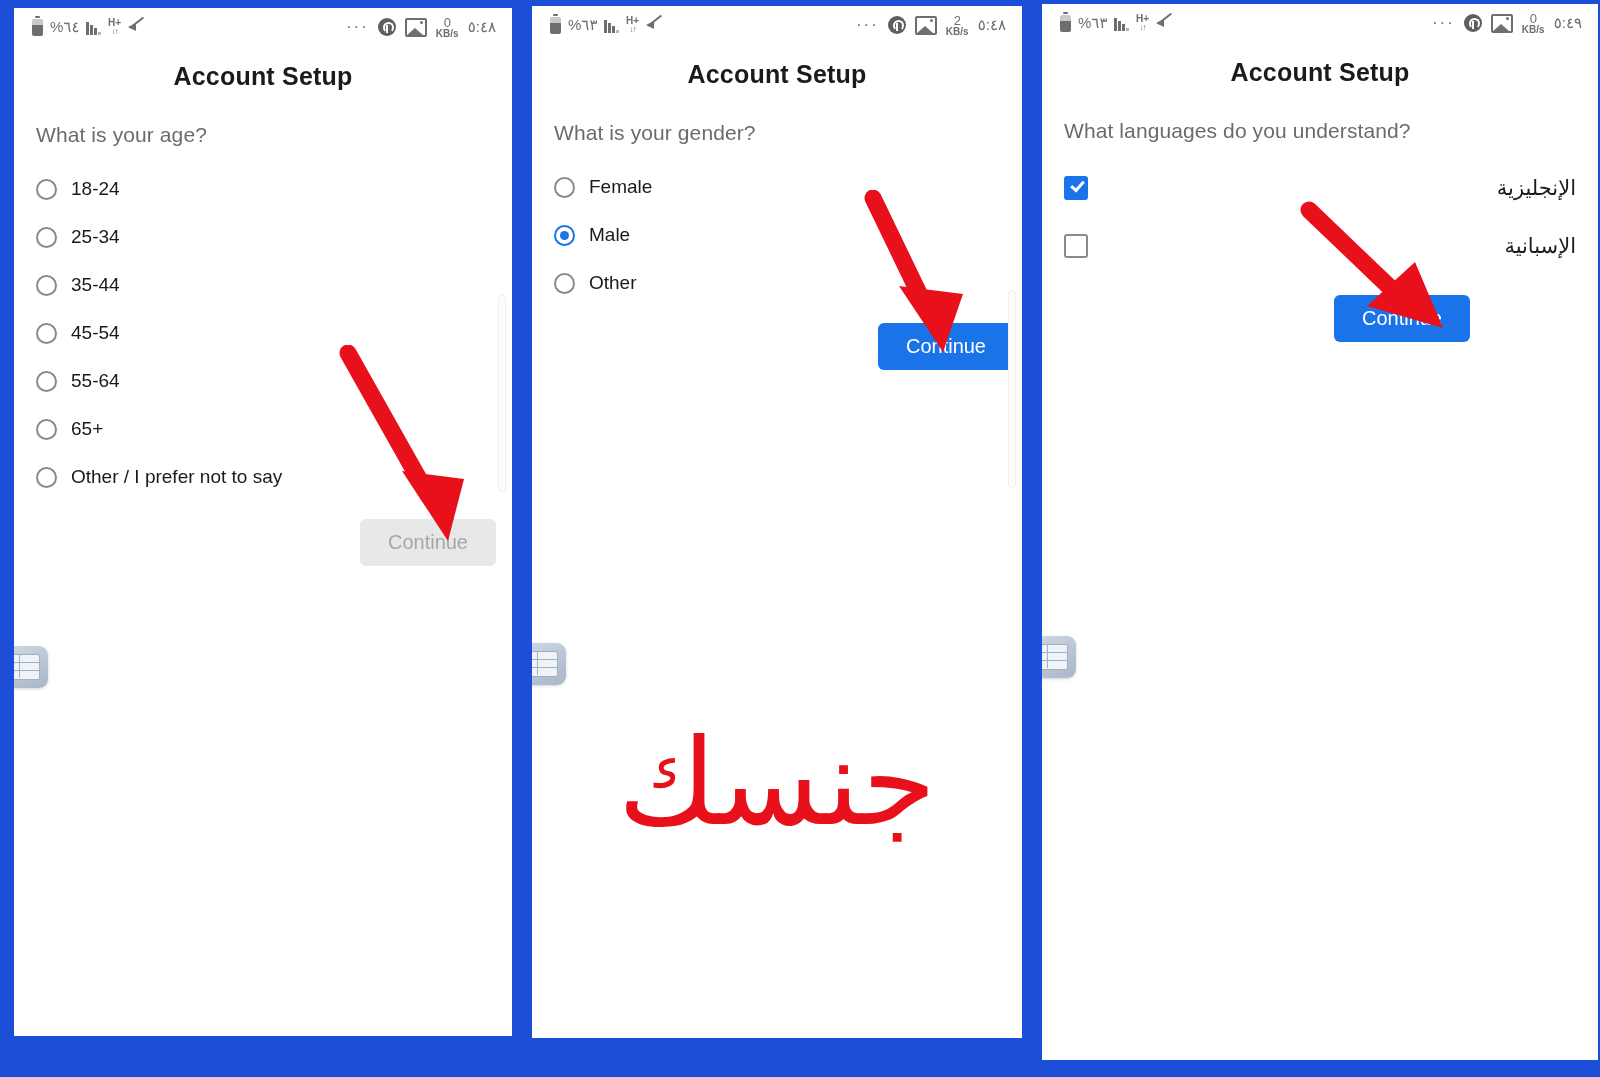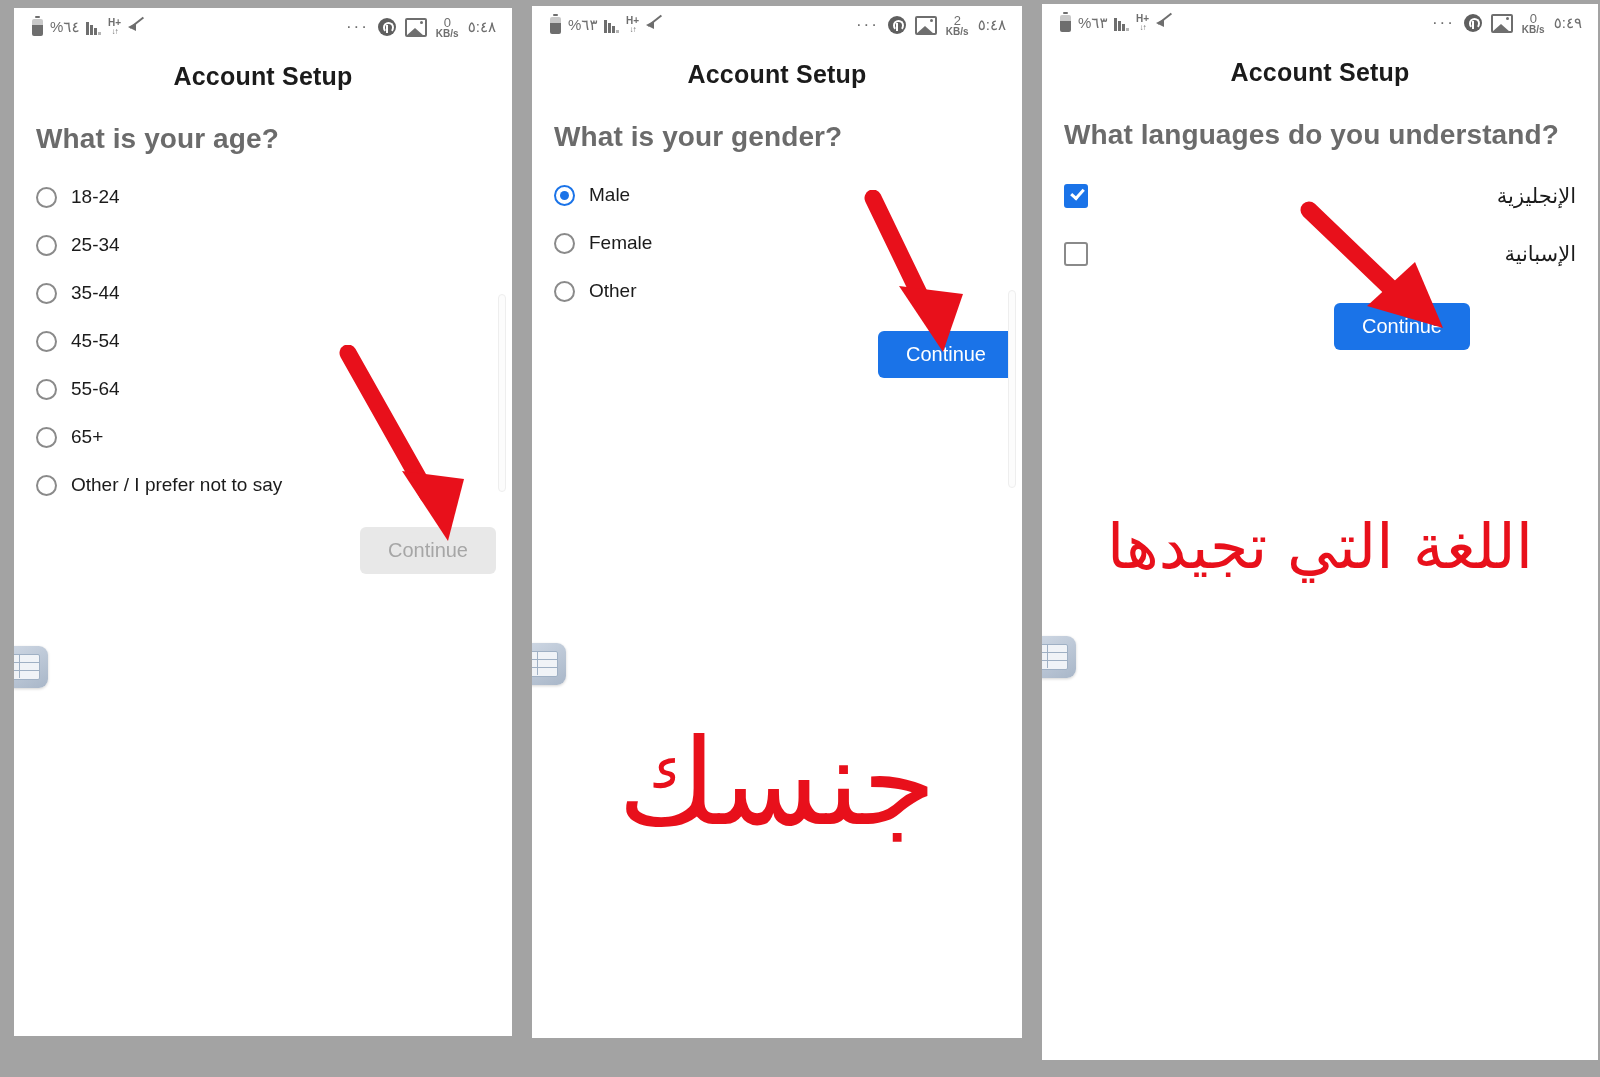--- a/index.html
+++ b/index.html
@@ -10,21 +10,21 @@
   body {
     width: 1600px;
     height: 1077px;
     font-family: "Liberation Sans", sans-serif;
     overflow: hidden;
     position: relative;
   }
   .stage {
     position: absolute;
     inset: 0;
-    background: #a3a3a3;
+    background: #1d4ed8;
   }
 
   
   .panel {
     position: absolute;
     background: #ffffff;
     overflow: hidden;
   }
   #panel-1 { left: 14px;   top: 8px;  width: 498px;  height: 1028px; }
   #panel-2 { left: 532px;  top: 6px;  width: 490px;  height: 1032px; }
@@ -164,25 +164,24 @@
     text-align: center;
     font-size: 25px;
     font-weight: bold;
     color: #1b1b1b;
     padding: 16px 0 10px 0;
     letter-spacing: 0.2px;
   }
 
   
   .question {
-    font-size: 28px;
+    font-size: 21px;
     color: #6b6b6b;
     padding: 22px 0 0 22px;
     letter-spacing: 0.1px;
-    font-weight: bold;
   }
 
   
   .options { padding: 18px 0 0 22px; }
   .option-row {
     display: flex;
     align-items: center;
     gap: 14px;
     height: 48px;
     text-align: right;
@@ -476,26 +475,26 @@
         </span>
         <span class="clock">٥:٤٨</span>
       </div>
     </div>
 
     <div class="app-title">Account Setup</div>
     <div class="question">What is your gender?</div>
 
     <div class="options">
       <div class="option-row">
+        <span class="radio"></span>
+        <span class="option-label">Female</span>
+      </div>
+      <div class="option-row">
         <span class="radio checked"></span>
         <span class="option-label">Male</span>
-      </div>
-      <div class="option-row">
-        <span class="radio"></span>
-        <span class="option-label">Female</span>
       </div>
       <div class="option-row">
         <span class="radio"></span>
         <span class="option-label">Other</span>
       </div>
     </div>
 
     <div class="btn-row" id="btn-row-2">
       <button class="btn primary">Continue</button>
     </div>
@@ -559,21 +558,20 @@
 
     <div class="btn-row" id="btn-row-3">
       <button class="btn primary">Continue</button>
     </div>
 
     <div class="ime-chip" id="ime-3">
       <span class="keys"></span>
         <span class="vline"></span>
     </div>
 
-    <div class="ann" id="ann-3">اللغة التي تجيدها</div>
   </div>
 
   <svg class="arrow-svg" id="arrow-1" width="160" height="210" viewBox="0 0 160 210">
     <path d="M18 8 L98 150" stroke="#e8101b" stroke-width="17" stroke-linecap="round" fill="none"></path>
     <path d="M118 196 L72 126 L134 134 Z" fill="#e8101b"></path>
   </svg>
 
   <svg class="arrow-svg" id="arrow-2" width="130" height="180" viewBox="0 0 130 180">
     <path d="M18 8 L72 120" stroke="#e8101b" stroke-width="17" stroke-linecap="round" fill="none"></path>
     <path d="M88 162 L44 96 L108 104 Z" fill="#e8101b"></path>

